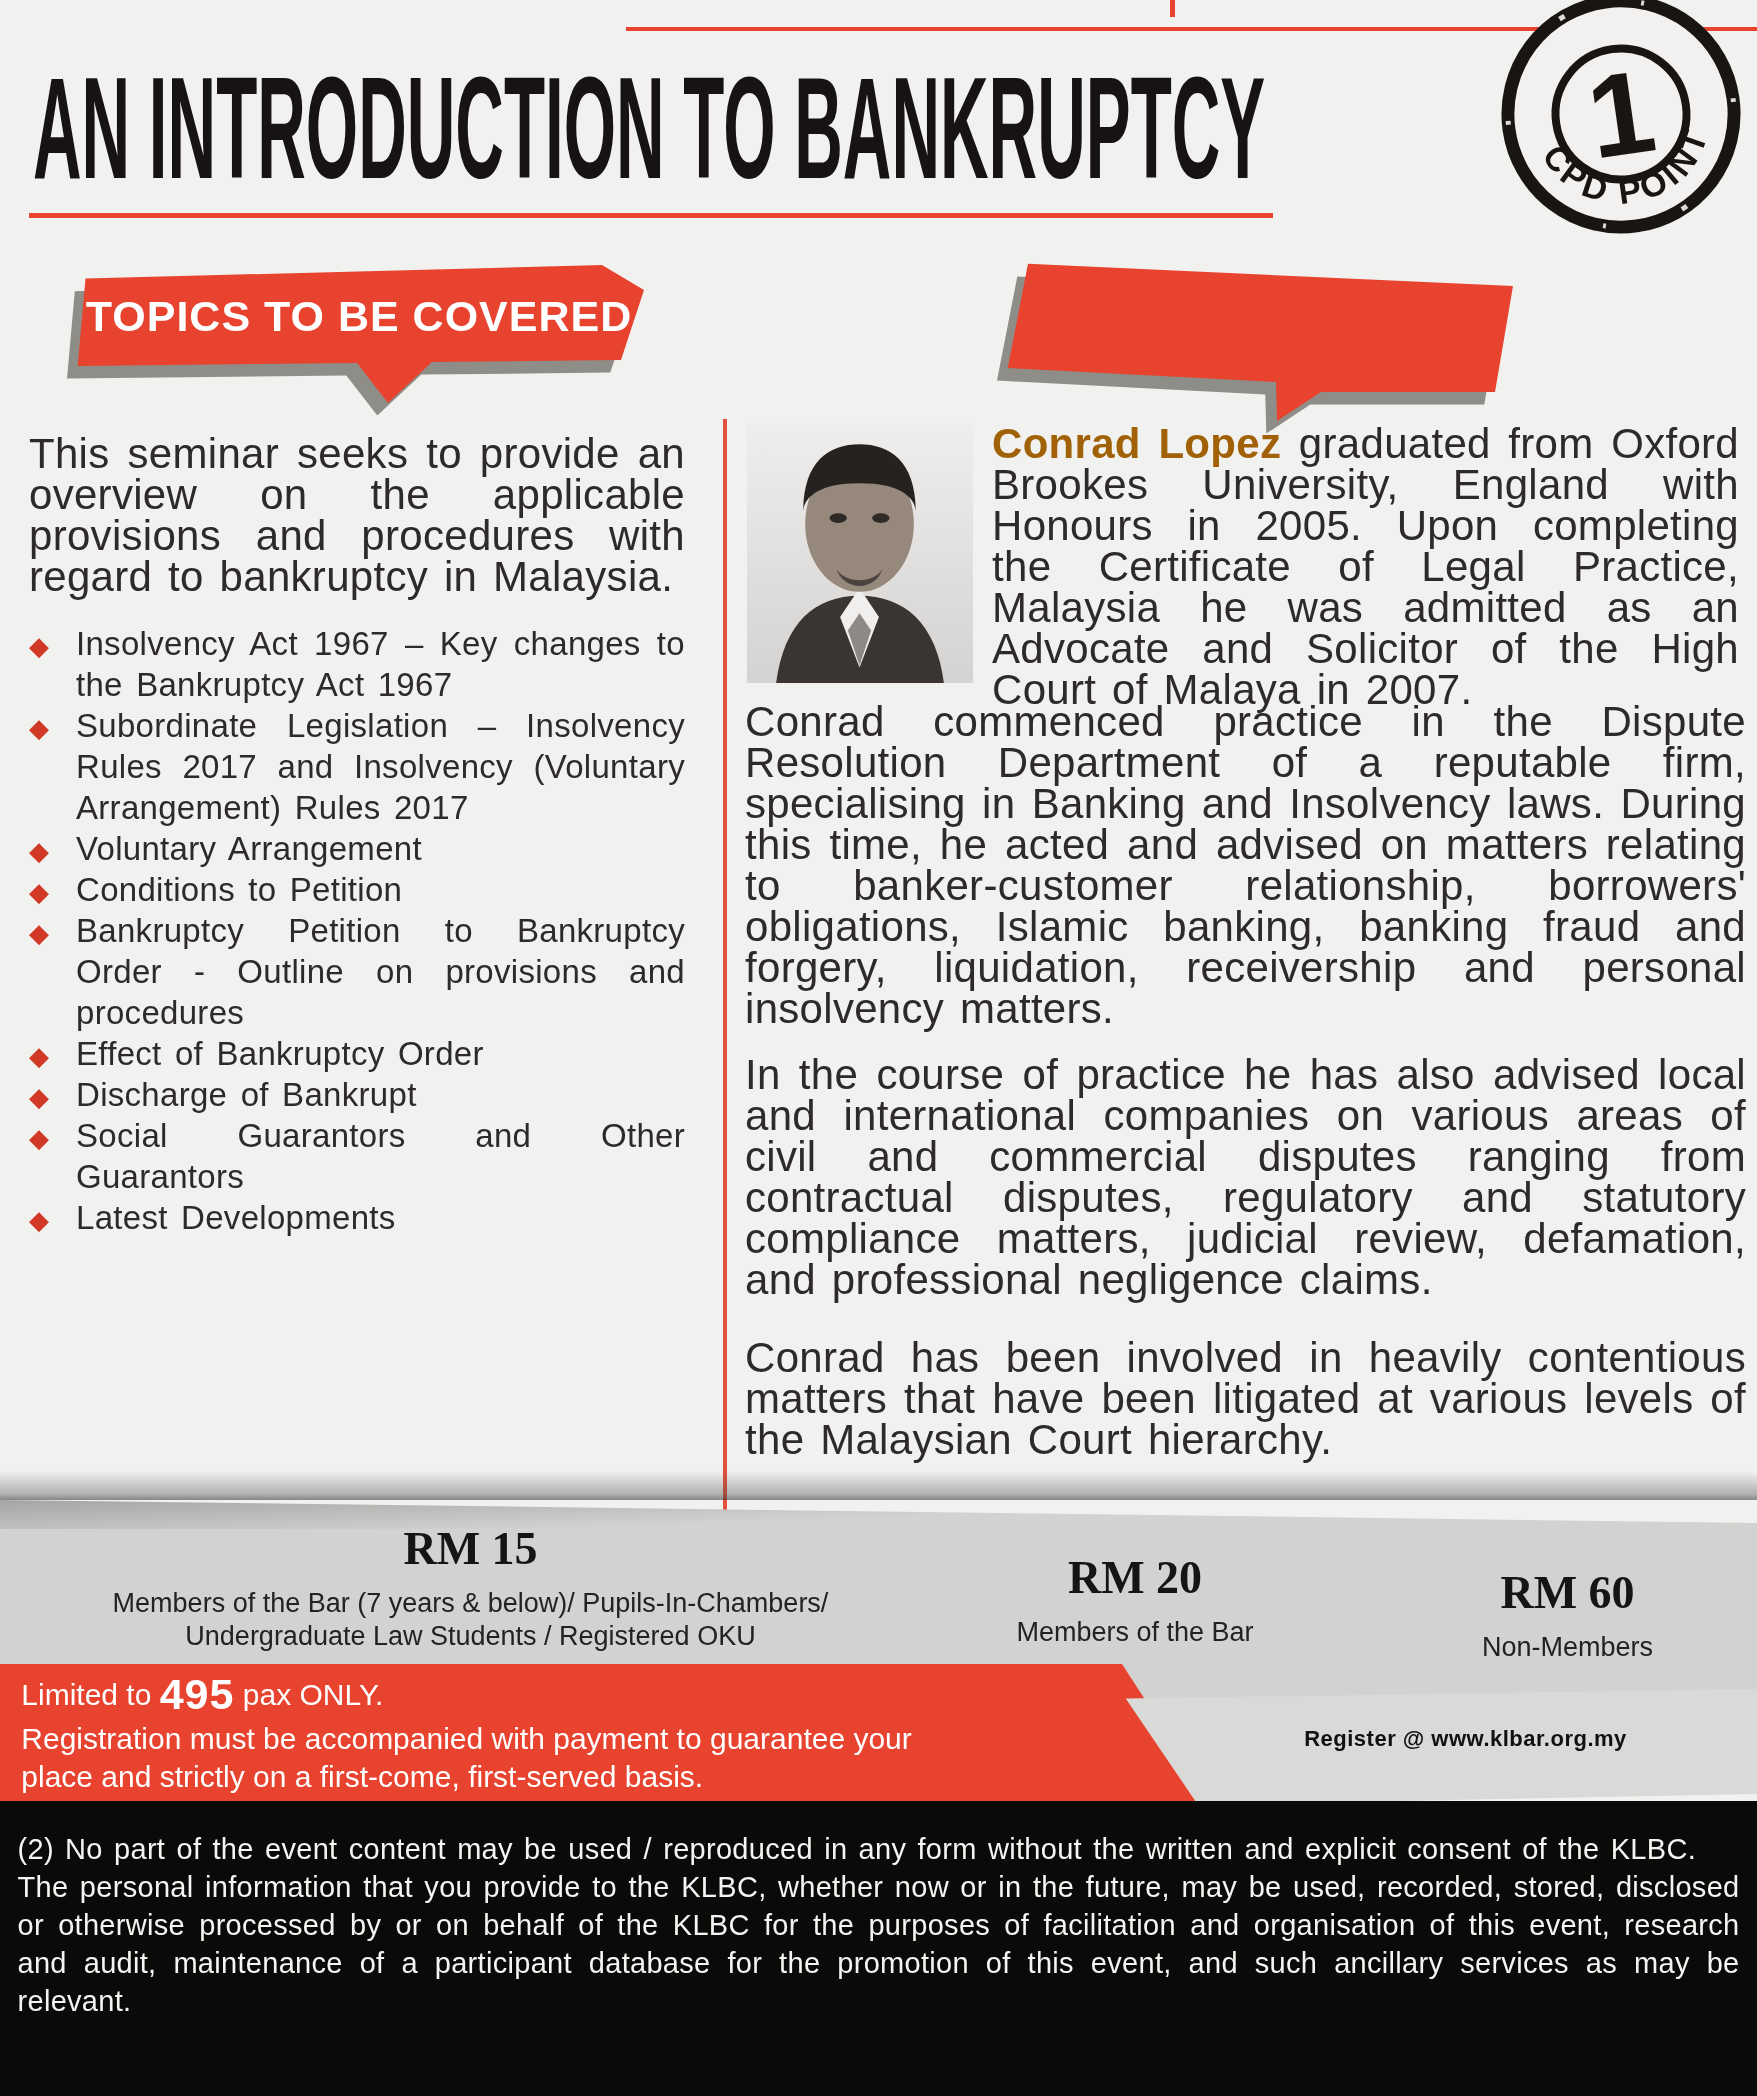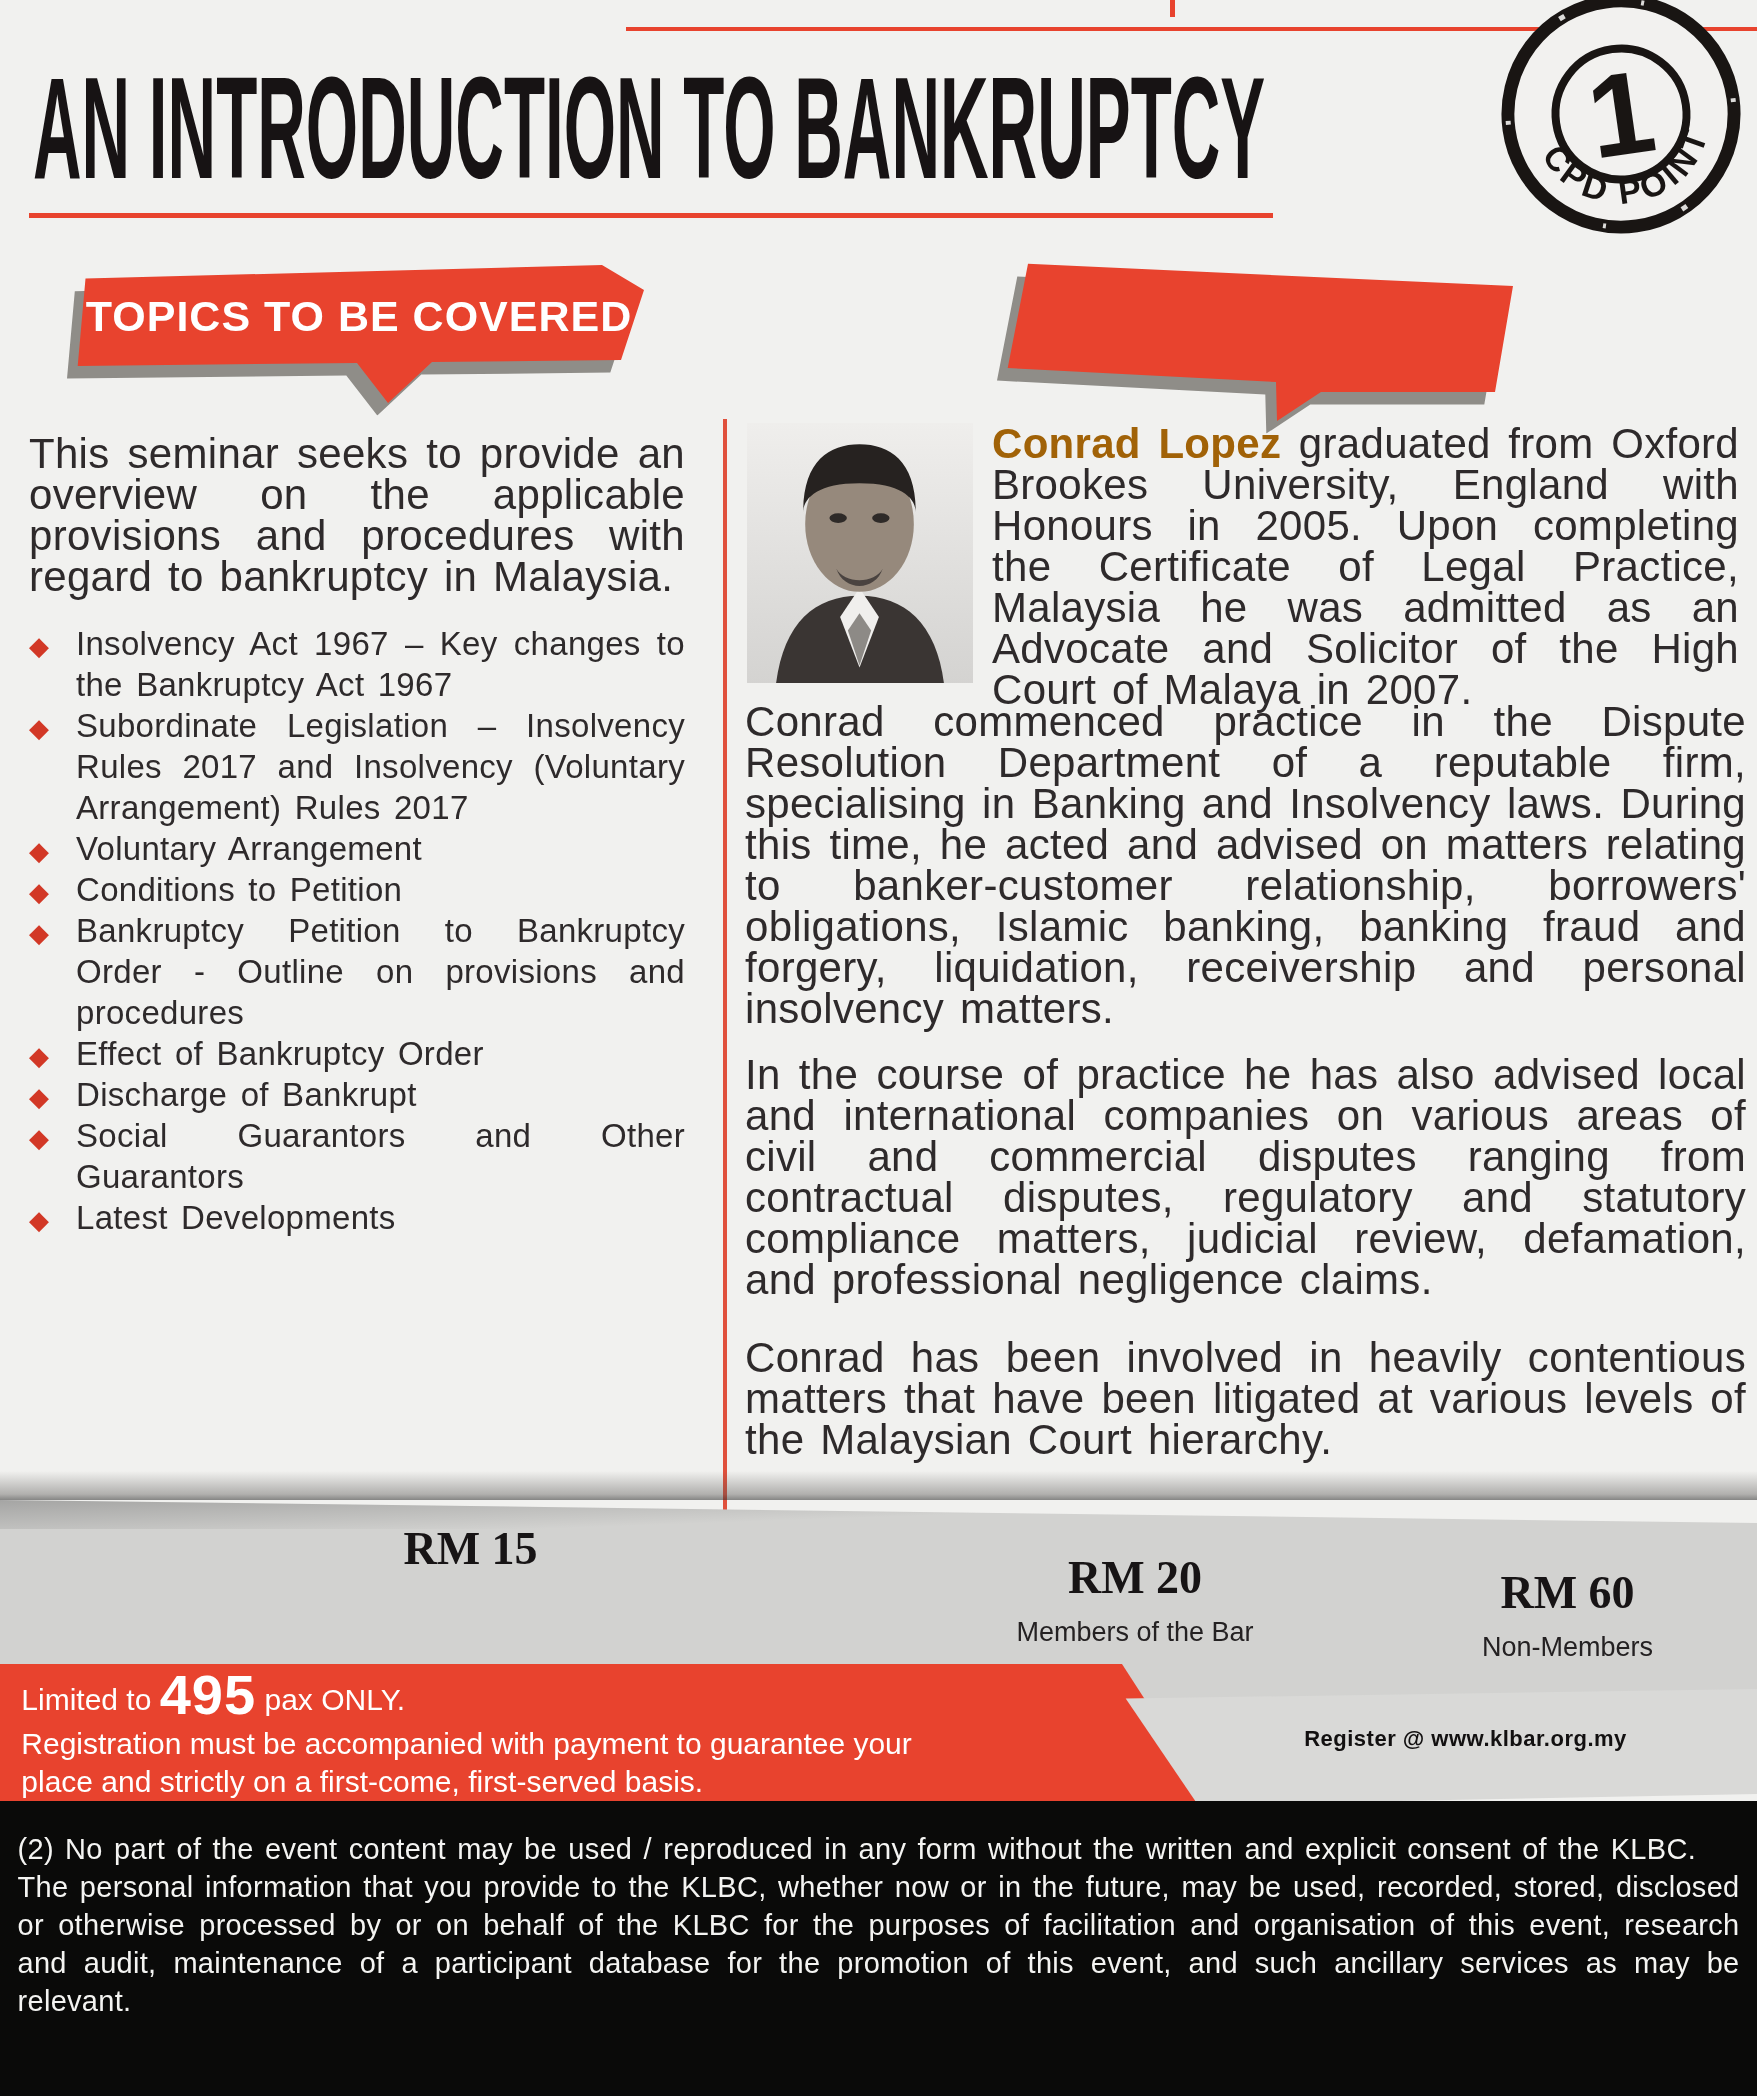--- a/index.html
+++ b/index.html
@@ -63,21 +63,21 @@
   .tier-aud{font-size:27px;line-height:33px;margin-top:11.6px;color:#242122;}
   .tier-1{left:58px;top:1522px;width:825px;}
   .tier-2{left:936px;top:1551px;width:398px;}
   .tier-3{left:1383px;top:1551px;width:369px;margin-top:15px;}
 
   
   .reg-band{left:0;top:1664px;width:1281px;height:147px;background:#e8432e;color:#fff;
     clip-path:polygon(0 0,1122px 0,1217px 147px,0 147px);}
   .reg-inner{position:absolute;left:21.3px;top:7.8px;width:970px;}
   .reg-line1{font-size:30px;line-height:45px;}
-  .reg-count{font-size:56px;font-weight:bold;vertical-align:-3.9px;letter-spacing:1px;}
+  .reg-count{font-size:43px;font-weight:bold;vertical-align:-3.9px;letter-spacing:1px;}
   .reg-note{font-size:30px;line-height:38px;width:932px;margin-top:2.9px;}
 
   
   .reg-link{left:1116px;top:1687px;width:641px;height:118px;background:#d9d9d7;
     clip-path:polygon(9.7px 11.6px,641px 1.9px,641px 107px,82px 118px);}
   .reg-link-label{position:absolute;left:78px;top:39px;width:543px;text-align:center;
     font-weight:bold;font-size:22px;color:#121010;letter-spacing:0.5px;}
 
   
   .footer{left:0;top:1801px;width:1757px;height:295px;background:#0a0a09;color:#f4f4f2;
@@ -157,20 +157,21 @@
 <p class="abs copy bio-1"><strong>Conrad Lopez</strong><span> graduated from Oxford Brookes University, England with Honours in 2005. Upon completing the Certificate of Legal Practice, Malaysia he was admitted as an Advocate and Solicitor of the High Court of Malaya in 2007.</span></p>
 <p class="abs copy bio-2">Conrad commenced practice in the Dispute Resolution Department of a reputable firm, specialising in Banking and Insolvency laws. During this time, he acted and advised on matters relating to banker-customer relationship, borrowers' obligations, Islamic banking, banking fraud and forgery, liquidation, receivership and personal insolvency matters.</p>
 <p class="abs copy bio-3">In the course of practice he has also advised local and international companies on various areas of civil and commercial disputes ranging from contractual disputes, regulatory and statutory compliance matters, judicial review, defamation, and professional negligence claims.</p>
 <p class="abs copy bio-4">Conrad has been involved in heavily contentious matters that have been litigated at various levels of the Malaysian Court hierarchy.</p>
 
 <div class="abs curl"></div>
 
 <div class="abs price-band"></div>
 <div class="abs tier tier-1">
   <div class="tier-price">RM 15</div>
+  <div class="tier-aud">Members of the Bar (7 years &amp; below)/ Pupils-In-Chambers/ Undergraduate Law Students / Registered OKU</div>
 </div>
 <div class="abs tier tier-2">
   <div class="tier-price">RM 20</div>
   <div class="tier-aud">Members of the Bar</div>
 </div>
 <div class="abs tier tier-3">
   <div class="tier-price">RM 60</div>
   <div class="tier-aud">Non-Members</div>
 </div>
 

